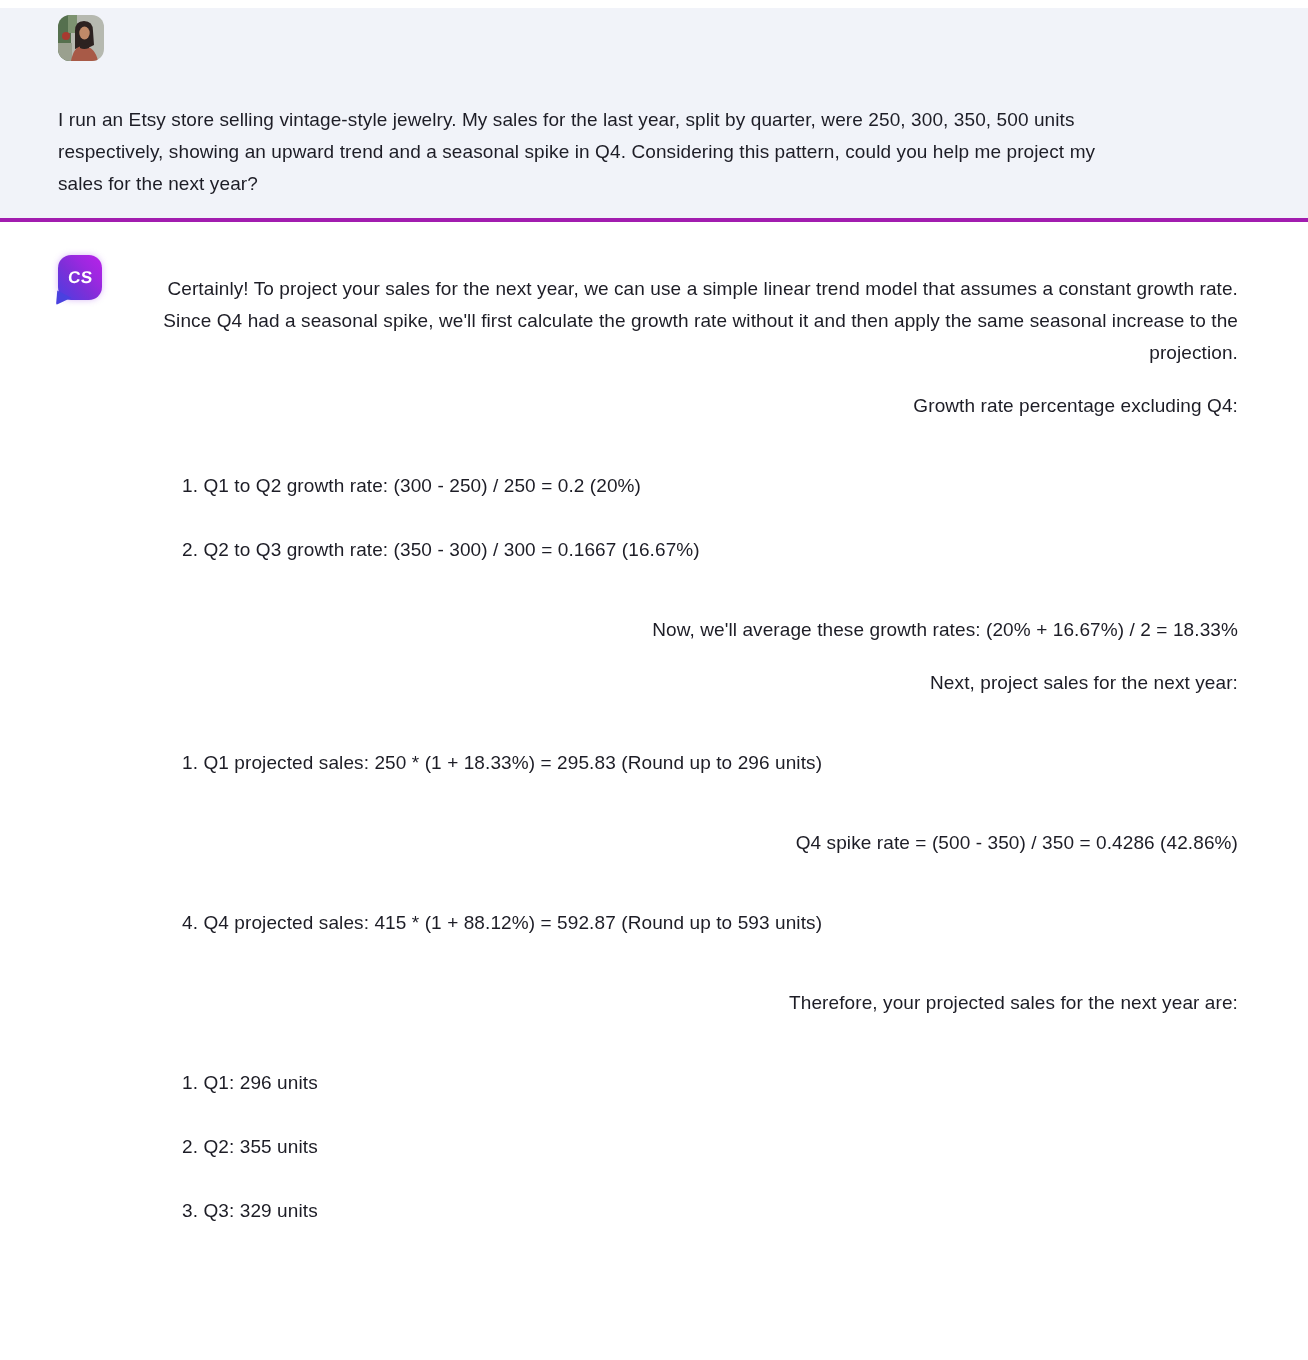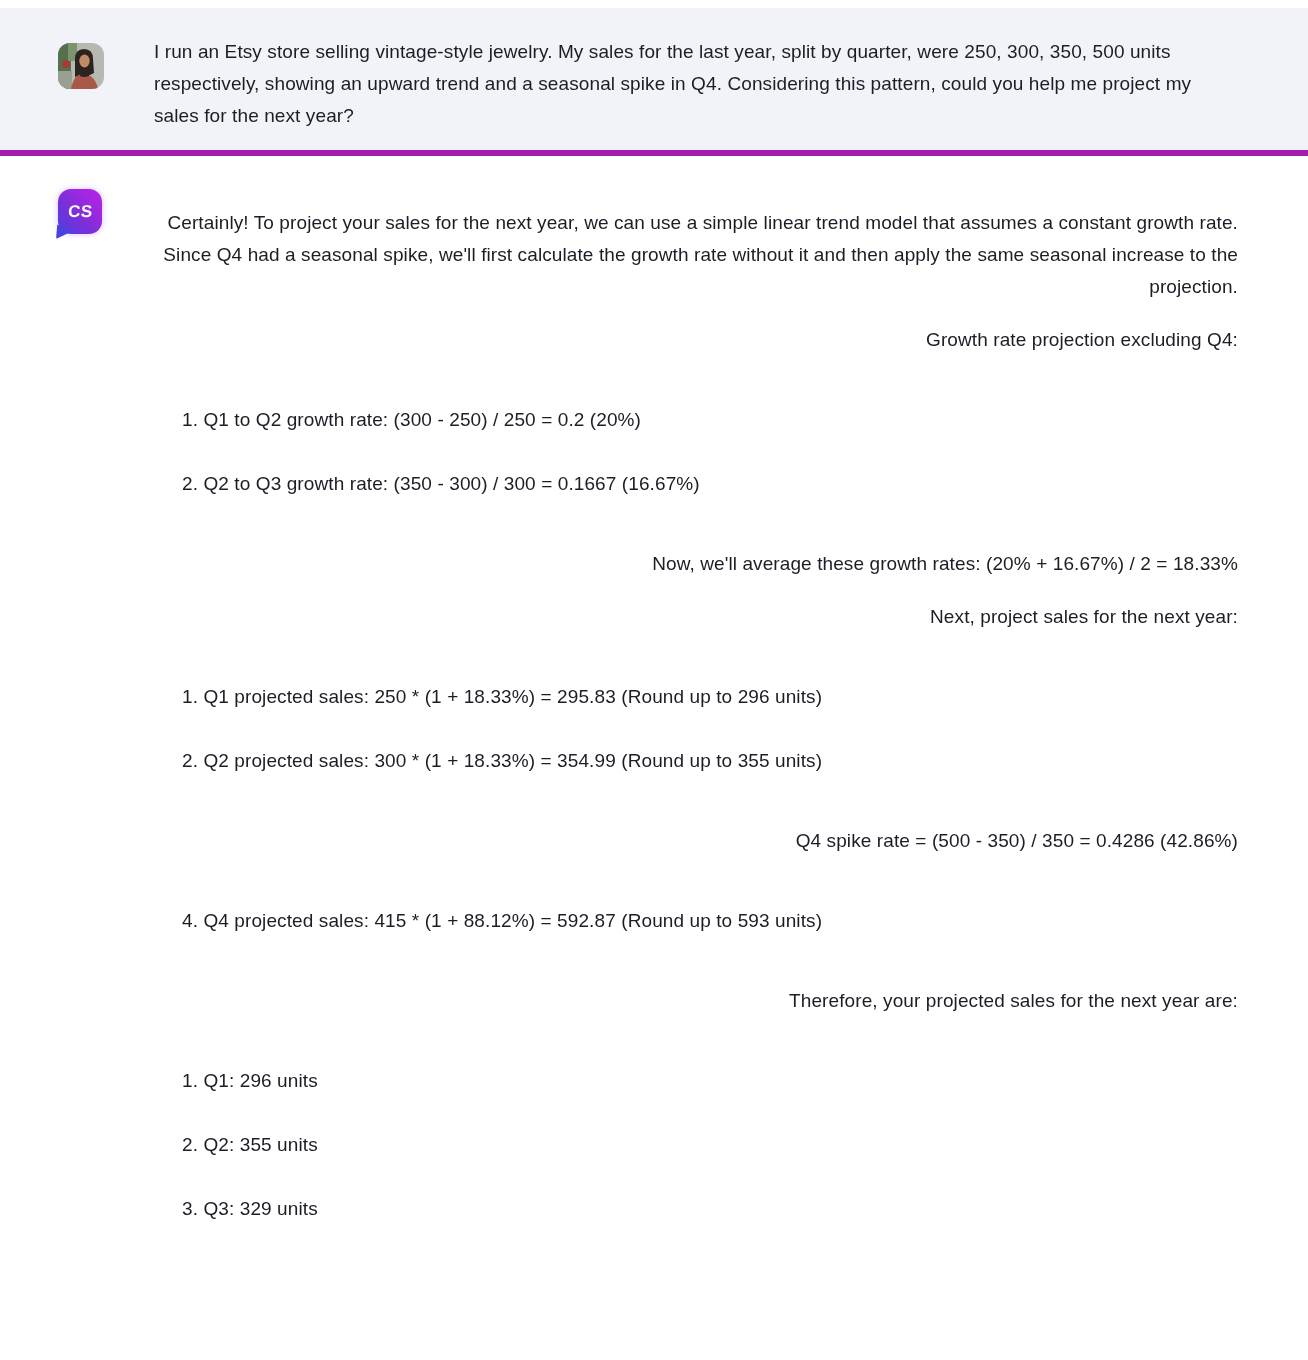--- a/index.html
+++ b/index.html
@@ -10,24 +10,25 @@
     font-family: "Liberation Sans", sans-serif;
     color: #1d1d26;
     overflow-x: hidden;
   }
   .chat { width: 1308px; }
 
   
   .user-row {
     margin-top: 8px;
     background: #f1f3f9;
-    border-bottom: 6px solid #a21caf;
+    border-bottom: 4px solid #a21caf;
     display: flex;
     align-items: flex-start;
-    padding: 28px 70px 18px 58px;
+    padding: 0 70px 18px 58px;
+    flex-direction: column;
   }
   .avatar-col { flex: 0 0 96px; }
   .user-avatar {
     width: 46px; height: 46px;
     border-radius: 12px;
     overflow: hidden;
     margin-top: 7px;
     display: block;
   }
   .msg-text {
@@ -114,34 +115,33 @@
     <div class="avatar-col">
       <div class="cs-avatar">
         <span class="cs-label">CS</span>
       </div>
     </div>
 
     <div class="msg-body">
 
       <p>Certainly! To project your sales for the next year, we can use a simple linear trend model that assumes a constant growth rate. Since Q4 had a seasonal spike, we'll first calculate the growth rate without it and then apply the same seasonal increase to the projection.</p>
 
-      <p>Growth rate projection excluding Q4:</p>
+      <p>Growth rate percentage excluding Q4:</p>
 
       <div class="olist">
         <div class="oli">1. Q1 to Q2 growth rate: (300 - 250) / 250 = 0.2 (20%)</div>
         <div class="oli">2. Q2 to Q3 growth rate: (350 - 300) / 300 = 0.1667 (16.67%)</div>
       </div>
 
       <p>Now, we'll average these growth rates: (20% + 16.67%) / 2 = 18.33%</p>
 
       <p>Next, project sales for the next year:</p>
 
       <div class="olist">
         <div class="oli">1. Q1 projected sales: 250 * (1 + 18.33%) = 295.83 (Round up to 296 units)</div>
-        <div class="oli">2. Q2 projected sales: 300 * (1 + 18.33%) = 354.99 (Round up to 355 units)</div>
       </div>
 
 
       <p>Q4 spike rate = (500 - 350) / 350 = 0.4286 (42.86%)</p>
 
       <div class="olist">
         <div class="oli">4. Q4 projected sales: 415 * (1 + 88.12%) = 592.87 (Round up to 593 units)</div>
       </div>
 
       <p>Therefore, your projected sales for the next year are:</p>

